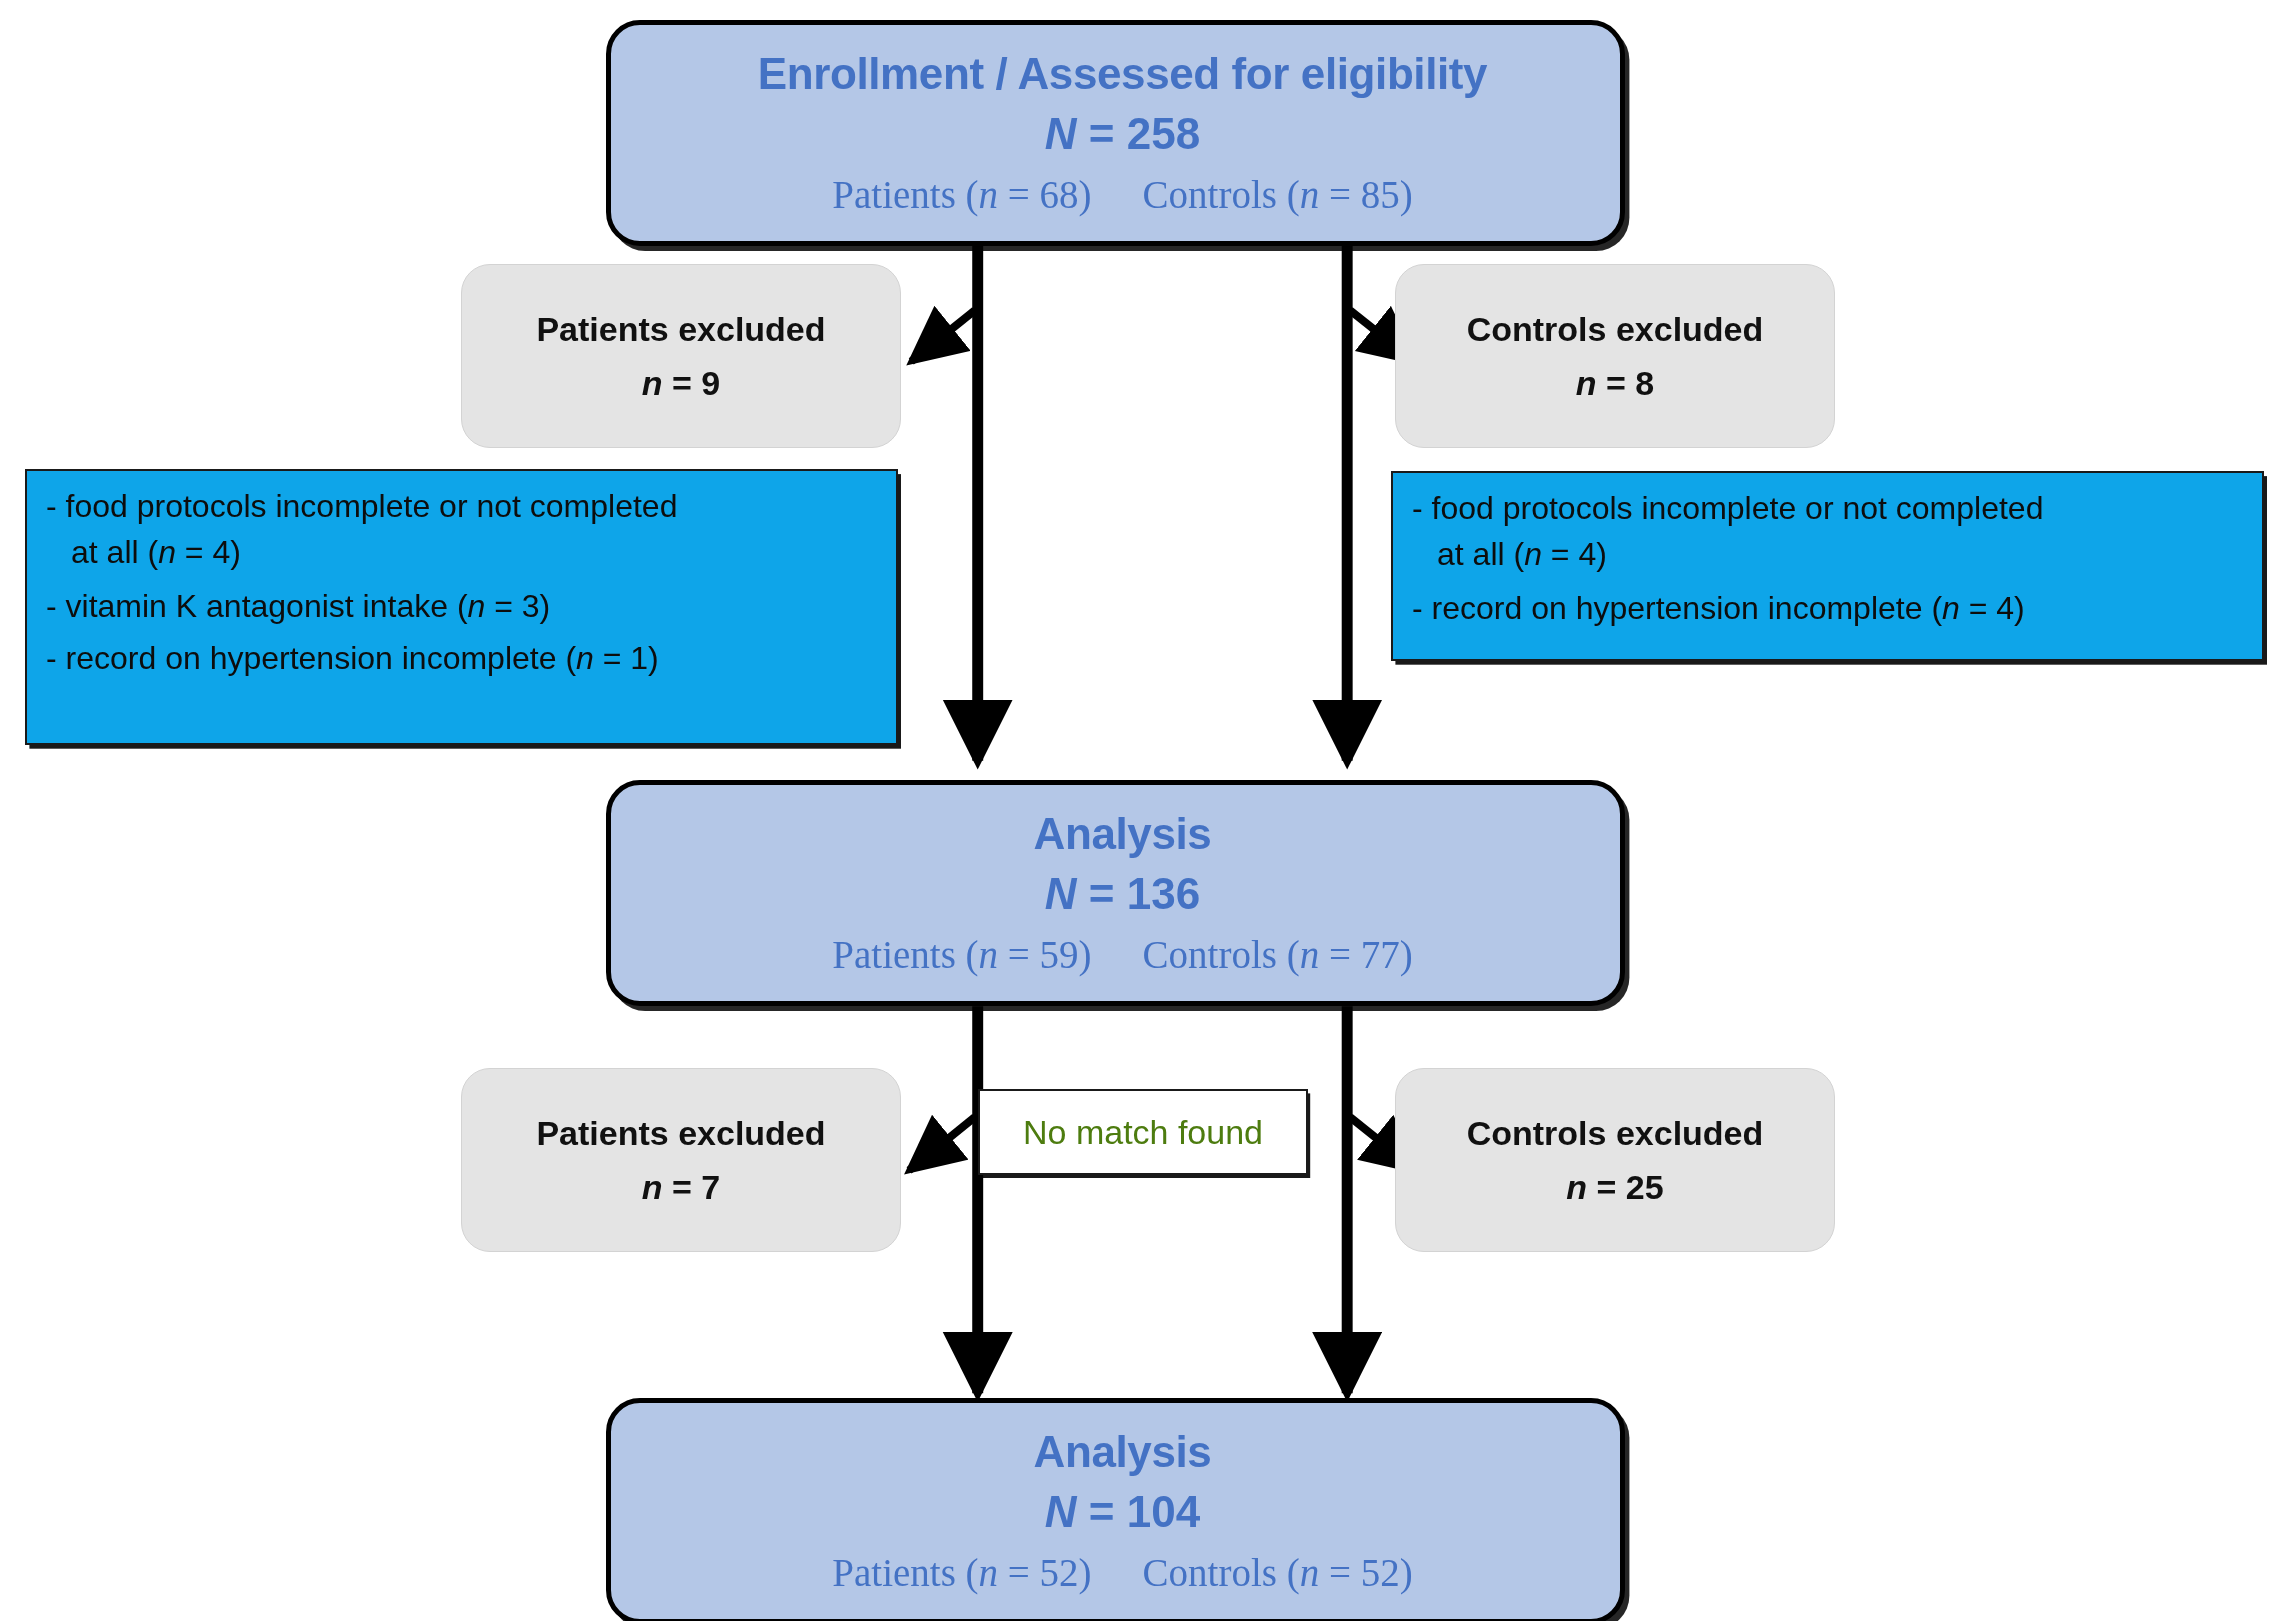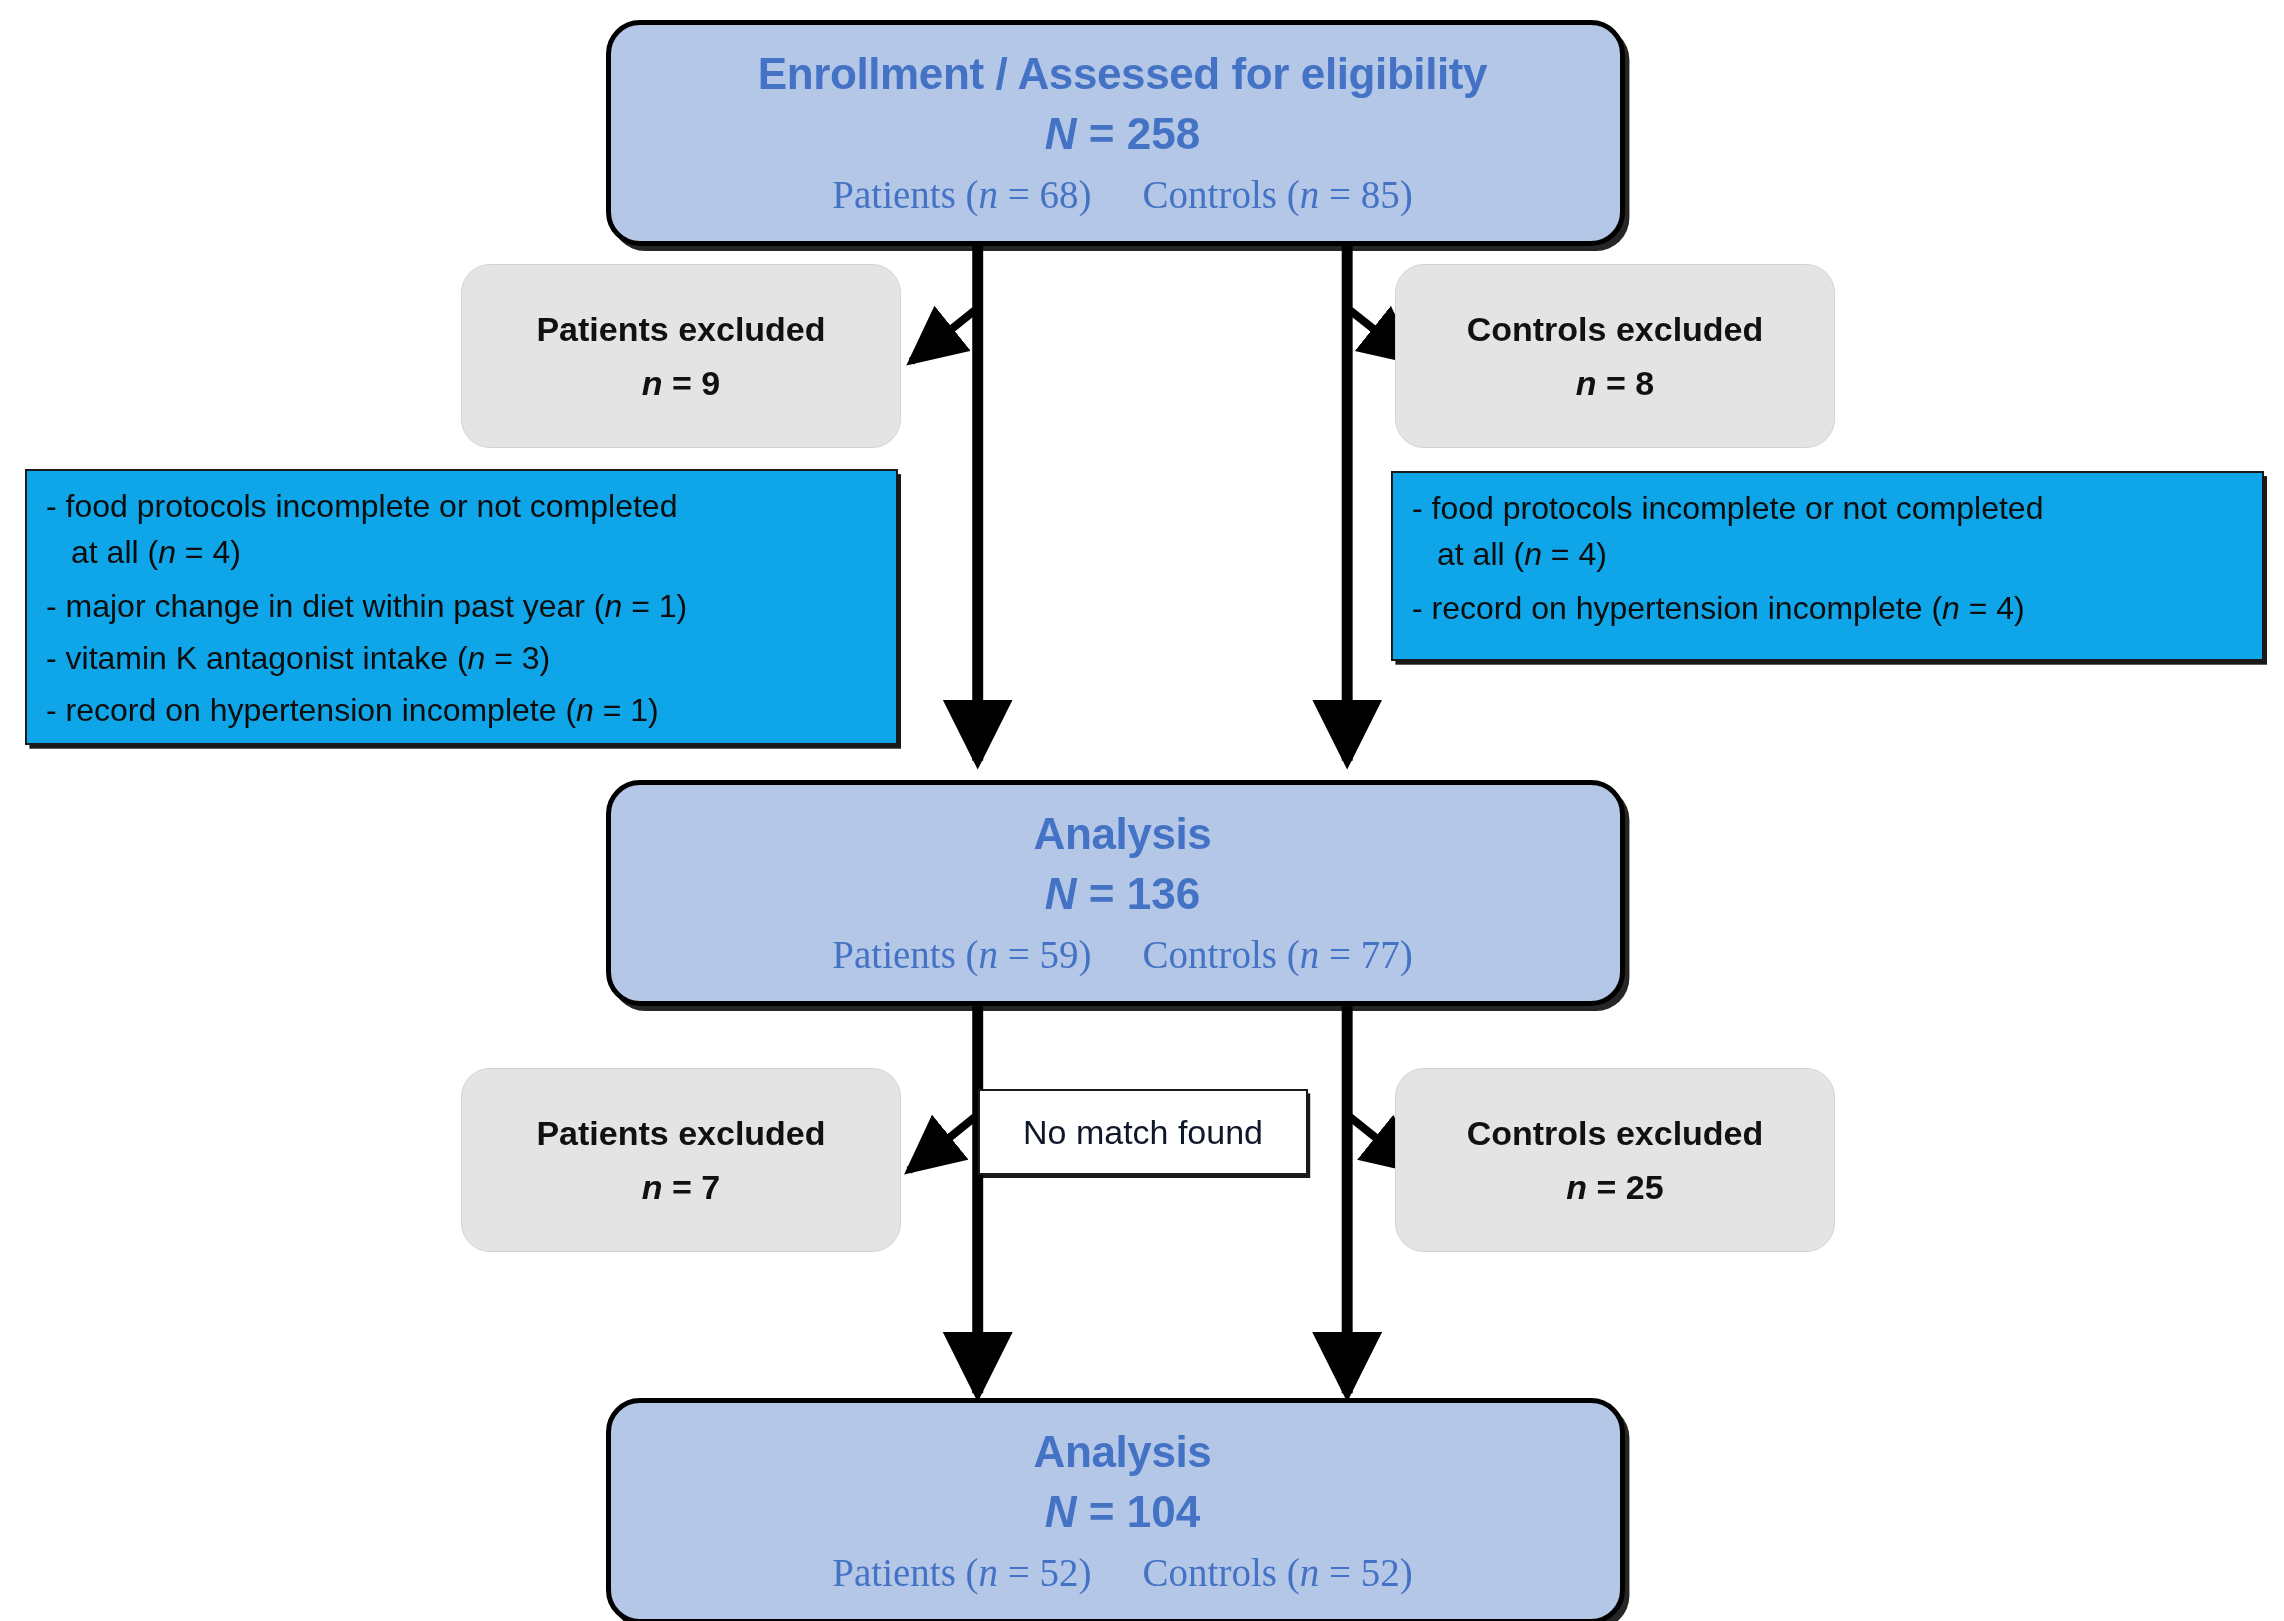--- a/index.html
+++ b/index.html
@@ -101,21 +101,21 @@
   .reasons .line i{font-style:italic;}
 
   
   .nomatch{
     position:absolute;
     background:#ffffff;
     border:2.9px solid #1a1a1a;
     box-sizing:border-box;
     display:flex;align-items:center;justify-content:center;
     font-size:34px;
-    color:#0f172a;
+    color:#4d7c0f;
     z-index:7;
     box-shadow:2.9px 3.7px 0 -0.7px rgba(0,0,0,0.9);
   }
 
   
   .svg-layer{position:absolute;left:0;top:0;width:2284px;height:1621px;z-index:3;}
 </style>
 </head>
 <body>
 
@@ -178,23 +178,20 @@
   </div>
 
   <div class="reasons" style="left:25px;top:469px;width:873px;height:276px;">
     <div class="line">
       <span>- food protocols incomplete or not completed</span>
     </div>
     <div class="line cont">
       <span>at all (</span><i>n</i><span> = 4)</span>
     </div>
     <div class="line">
-      <span>- major change in diet within past year (</span><i>n</i><span> = 1)</span>
-    </div>
-    <div class="line">
       <span>- vitamin K antagonist intake  (</span><i>n</i><span> = 3)</span>
     </div>
     <div class="line">
       <span>- record on hypertension incomplete (</span><i>n</i><span> = 1)</span>
     </div>
   </div>
 
   <div class="reasons" style="left:1391px;top:471px;width:873px;height:190px;">
     <div class="line">
       <span>- food protocols incomplete or not completed</span>

